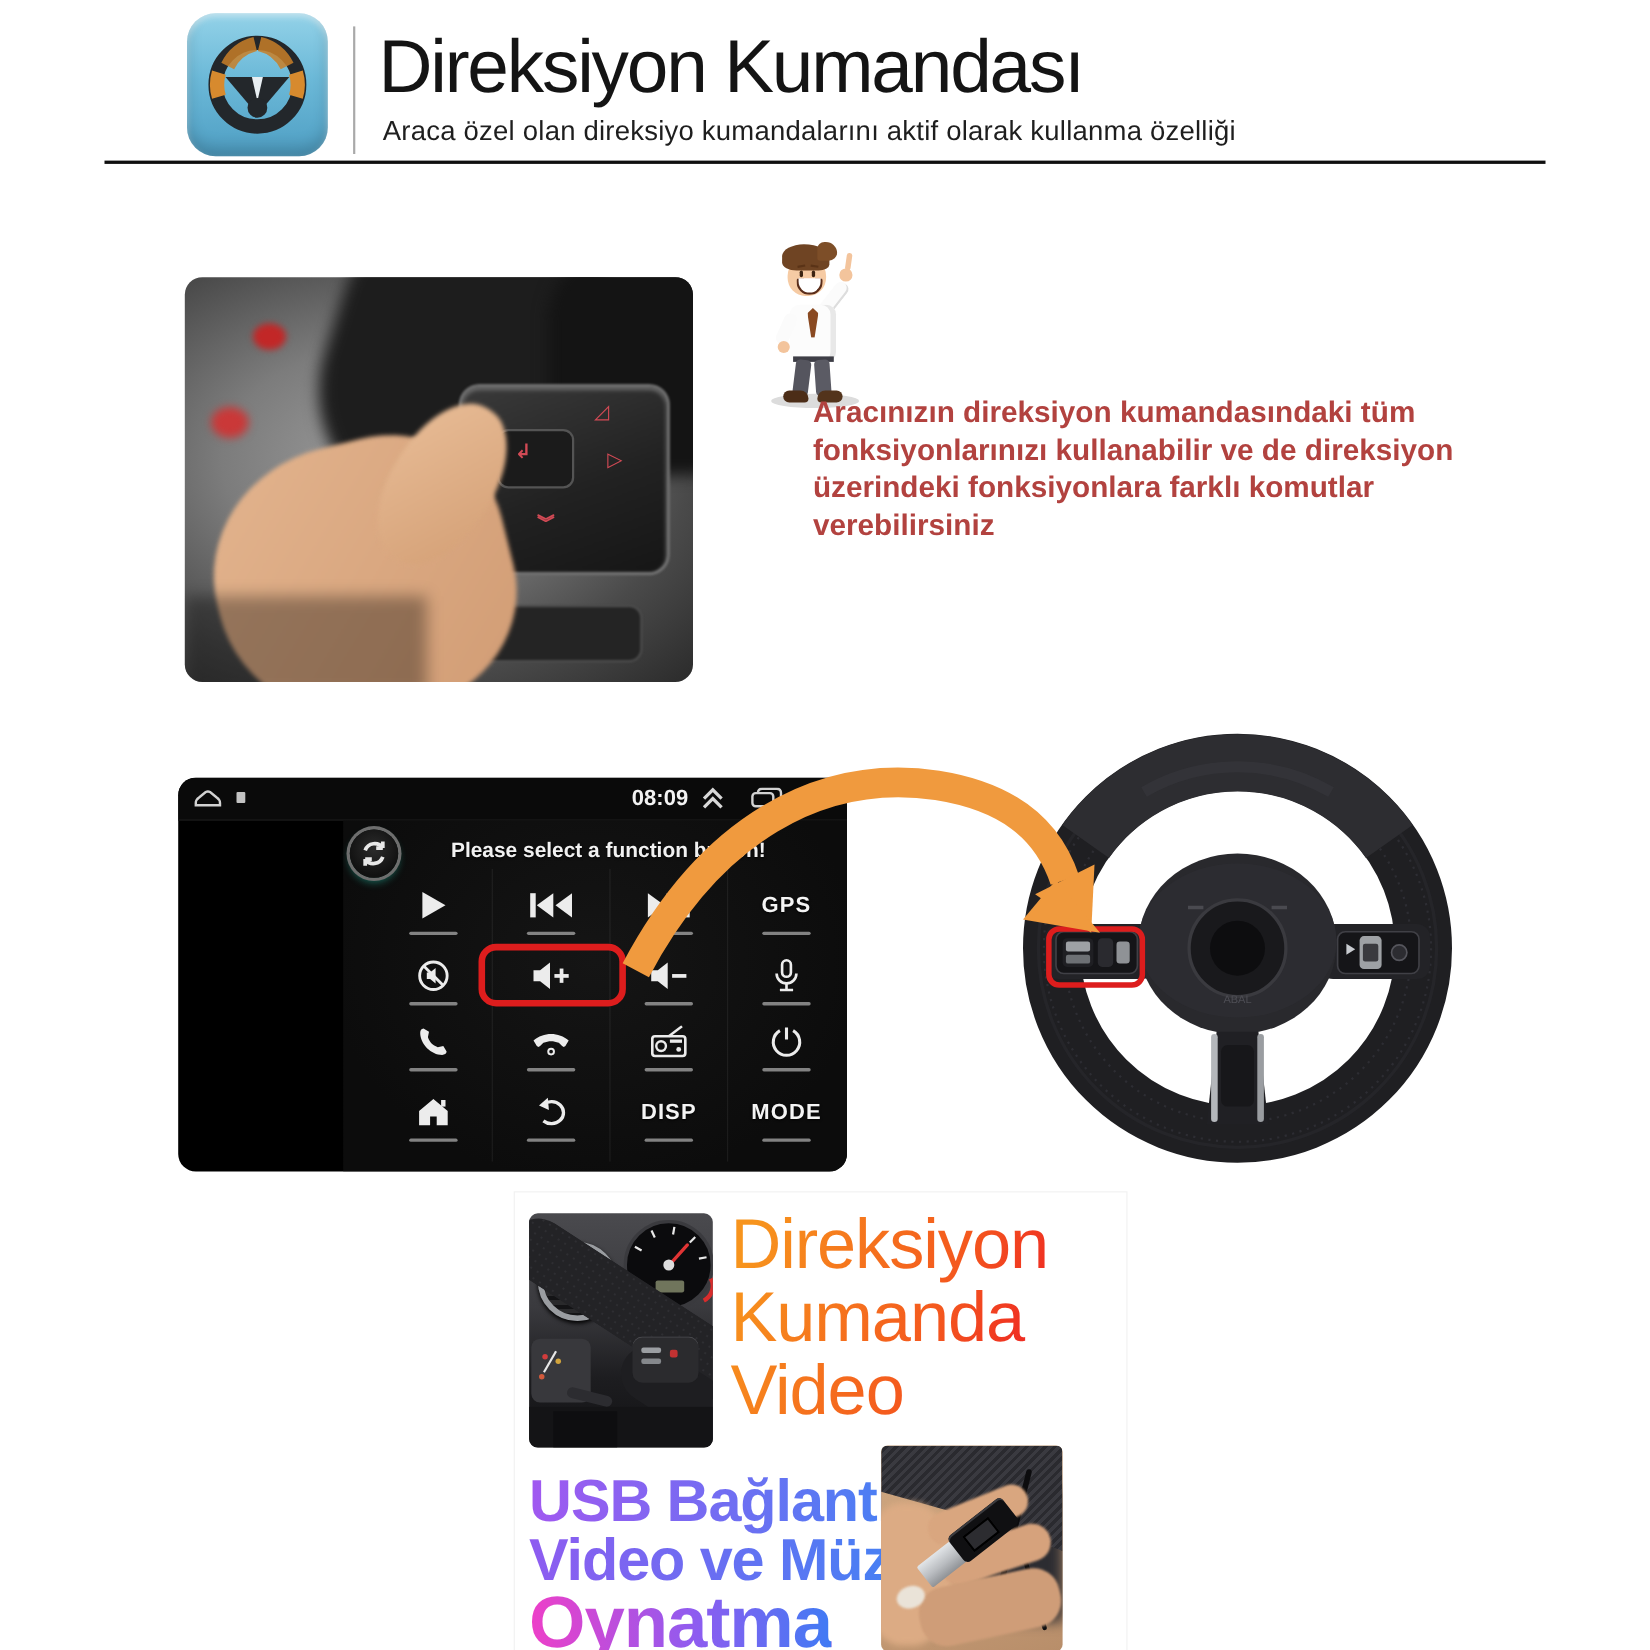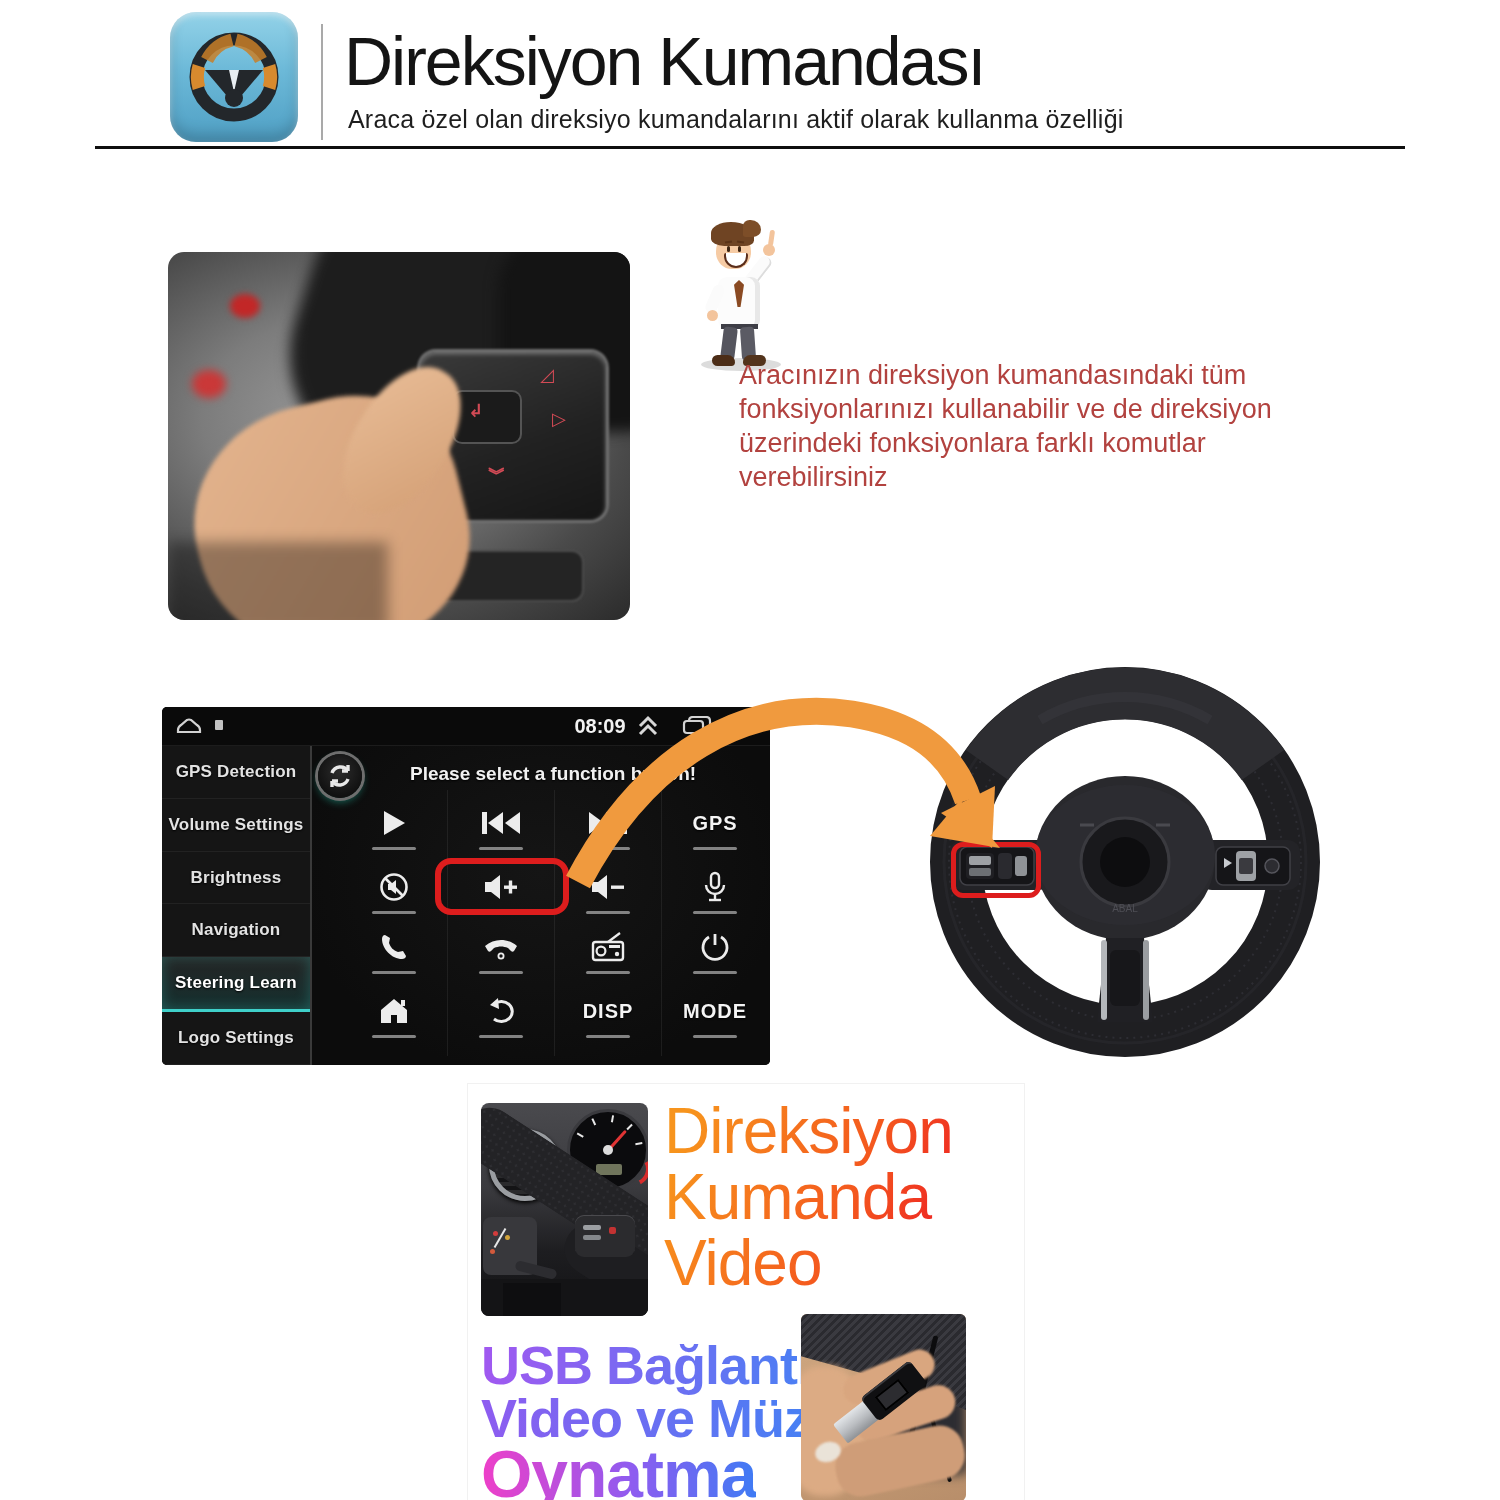--- a/index.html
+++ b/index.html
@@ -58,24 +58,24 @@
   .m-head{left:19px;top:13px;width:35px;height:36px;background:#f6cba4;border-radius:50% 50% 46% 46%;}
   .m-hair{left:14px;top:2px;width:43px;height:24px;background:#6f4423;border-radius:60% 70% 30% 40%;}
   .m-hair2{left:46px;top:0px;width:18px;height:17px;background:#7d4e28;border-radius:50% 80% 60% 20%;}
   .m-eyeL{left:30px;top:26px;width:3px;height:6px;background:#3c2412;border-radius:2px;}
   .m-eyeR{left:41px;top:26px;width:3px;height:6px;background:#3c2412;border-radius:2px;}
   .m-browL{left:28px;top:21px;width:7px;height:2px;background:#5a3317;transform:rotate(-10deg);}
   .m-browR{left:40px;top:21px;width:7px;height:2px;background:#5a3317;transform:rotate(8deg);}
   .m-mouth{left:27px;top:33px;width:20px;height:13px;background:#fff;border:2px solid #5a2d1a;border-top:none;border-radius:2px 2px 12px 12px;}
 
   
-  .intro{left:739px;top:358px;width:600px;font-size:27px;line-height:34px;color:#b2423f;font-weight:400;}
-
-  
-  .headunit{left:162px;top:707px;width:608px;height:358px;background:#000;border-radius:5px;overflow:hidden;z-index:10;}
+  .intro{left:739px;top:358px;width:600px;font-size:27px;line-height:34px;color:#b2423f;font-weight:700;}
+
+  
+  .headunit{left:162px;top:707px;width:608px;height:358px;background:#000;border-radius:16px;overflow:hidden;z-index:10;}
   .statusbar{position:absolute;left:0;top:0;width:100%;height:38px;background:#0a0a0a;border-bottom:1px solid #1c1c1c;}
   .sb-time{position:absolute;left:438px;top:8px;transform:translateX(-50%);color:#f2f2f2;font-size:20px;font-weight:bold;}
   .sb-ic{position:absolute;top:8px;}
   .sidebar{position:absolute;left:0;top:39px;width:148px;height:319px;background:#151515;border-right:2px solid #3a3a3a;
     display:flex;flex-direction:column;}
   .side-item{flex:1;display:flex;align-items:center;justify-content:center;color:#e3e3e3;font-size:17px;font-weight:bold;
     border-bottom:1px solid #222;text-shadow:0 1px 2px #000;letter-spacing:.2px;}
   .side-item.sel{background:linear-gradient(180deg,#242424 0%,#15302f 100%);color:#fff;
     box-shadow:inset 0 0 14px rgba(64,216,206,.28);border-bottom:3px solid #3fd0c9;}
   .mainpanel{position:absolute;left:150px;top:39px;width:458px;height:319px;
@@ -246,28 +246,20 @@
       </svg>
       <svg class="sb-ic" style="left:520px;top:9px;" width="30" height="20" viewBox="0 0 30 20">
         <rect x="2" y="5" width="19" height="12" rx="3" fill="none" stroke="#d2d2d2" stroke-width="2.2"></rect>
         <path d="M7 5 Q7 1 11 1 L24 1 Q28 1 28 5 L28 10 Q28 13 25 13" fill="none" stroke="#d2d2d2" stroke-width="2.2"></path>
       </svg>
       <svg class="sb-ic" style="left:568px;top:10px;" width="22" height="18" viewBox="0 0 22 18">
         <path d="M18 9 L4 9 M10 3 L4 9 L10 15" fill="none" stroke="#c8c8c8" stroke-width="2.4"></path>
       </svg>
     </div>
 
-    <div class="sidebar">
-      <div class="side-item">GPS Detection</div>
-      <div class="side-item">Volume Settings</div>
-      <div class="side-item">Brightness</div>
-      <div class="side-item">Navigation</div>
-      <div class="side-item sel">Steering Learn</div>
-      <div class="side-item">Logo Settings</div>
-    </div>
 
     <div class="mainpanel">
       <div class="refresh">
         <svg width="26" height="26" viewBox="0 0 26 26">
           <path d="M5 10 A9 9 0 0 1 21 8" fill="none" stroke="#e8e8e8" stroke-width="3.4"></path>
           <path d="M21 8 L21 2 M21 8 L15 8" stroke="#e8e8e8" stroke-width="3.4"></path>
           <path d="M21 16 A9 9 0 0 1 5 18" fill="none" stroke="#e8e8e8" stroke-width="3.4"></path>
           <path d="M5 18 L5 24 M5 18 L11 18" stroke="#e8e8e8" stroke-width="3.4"></path>
         </svg>
       </div>

